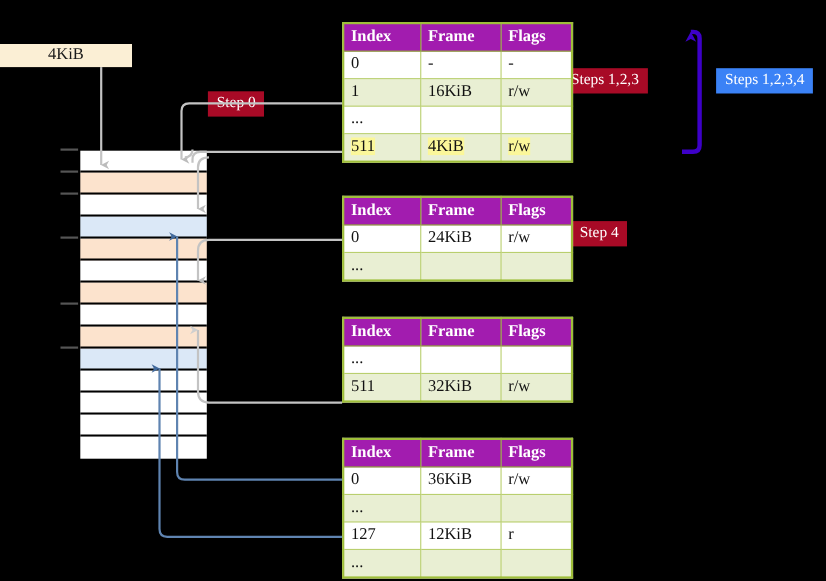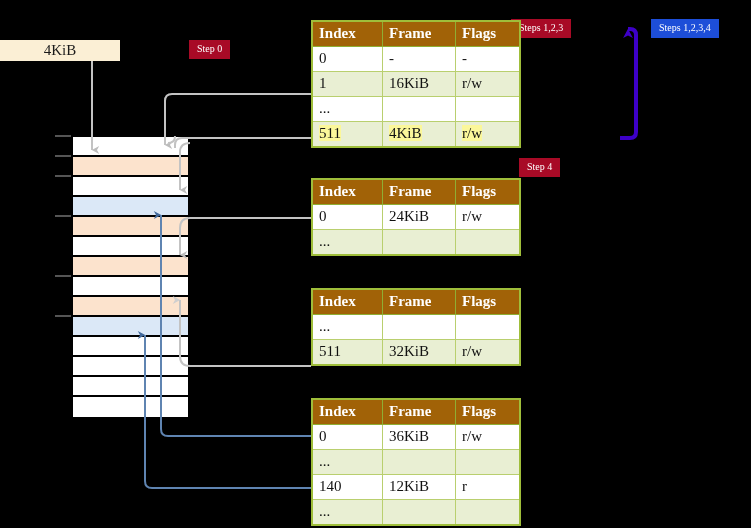--- a/index.html
+++ b/index.html
@@ -18,28 +18,29 @@
     left:0px;top:40px;width:120px;height:21px;
     background:#fbefd5;
     display:flex;align-items:center;justify-content:center;
     font-size:15px;color:#1a1a1a;
     box-sizing:border-box;
   }
 
   
   .badge{
     display:inline-flex;align-items:center;justify-content:center;
-    font-size:10px;line-height:1;
+    font-size:14px;line-height:1;
     padding:4px 8px 5px 8px;
     color:#ffffff;
     box-sizing:border-box;
     white-space:nowrap;
+    margin-top:43px;
   }
   .badge-red{background:#a80a26;}
-  .badge-purple{background:#1d4ed8;}
+  .badge-purple{background:#3b82f6;}
 
   #badge-step0{left:189px;top:40px;justify-content:flex-end;}
   #badge-steps123{left:511px;top:19px;}
   #badge-steps1234{left:651px;top:19px;}
   #badge-step4{left:519px;top:158px;justify-content:flex-end;}
 
   
   #memory{
     left:71px;top:135px;width:119px;height:280px;
     border:2px solid #000;
@@ -63,21 +64,21 @@
 
   
   .ptable{
     position:absolute;
     border-collapse:collapse;
     border:2px solid #9fbe3a;
     font-size:15px;
     background:#ffffff;
   }
   .ptable th{
-    background:#a16207;color:#ffffff;
+    background:#a21caf;color:#ffffff;
     font-weight:bold;text-align:left;
     padding:3px 6px 4px 6px;
     border:1px solid #8fae33;
     font-size:15px;
   }
   .ptable td{
     padding:3px 6px 4px 6px;
     border:1px solid #b9cf6e;
     background:#ffffff;
     color:#111;
@@ -224,21 +225,21 @@
           <td class="c-index">0</td>
           <td class="c-frame">36KiB</td>
           <td class="c-flags">r/w</td>
         </tr>
         <tr class="alt">
           <td class="c-index">...</td>
           <td class="c-frame"></td>
           <td class="c-flags"></td>
         </tr>
         <tr>
-          <td class="c-index">140</td>
+          <td class="c-index">127</td>
           <td class="c-frame">12KiB</td>
           <td class="c-flags">r</td>
         </tr>
         <tr class="alt">
           <td class="c-index">...</td>
           <td class="c-frame"></td>
           <td class="c-flags"></td>
         </tr>
       </tbody>
     </table>

